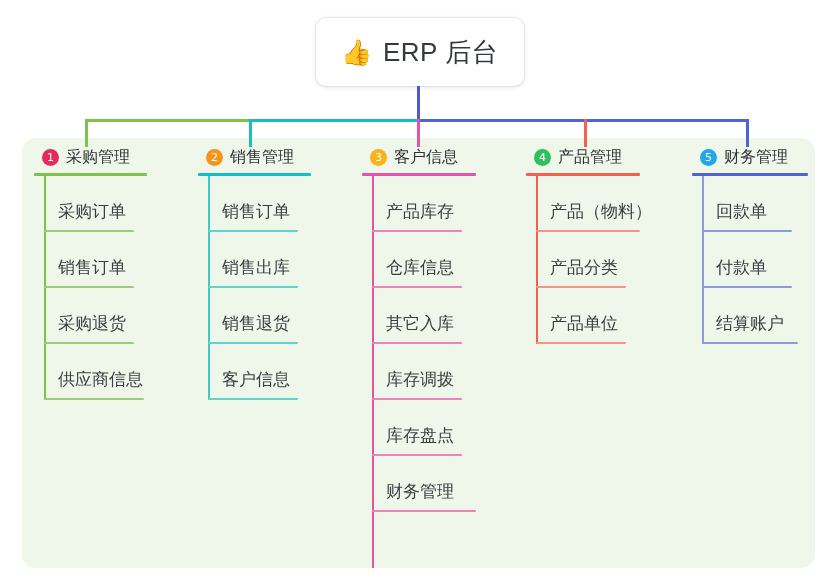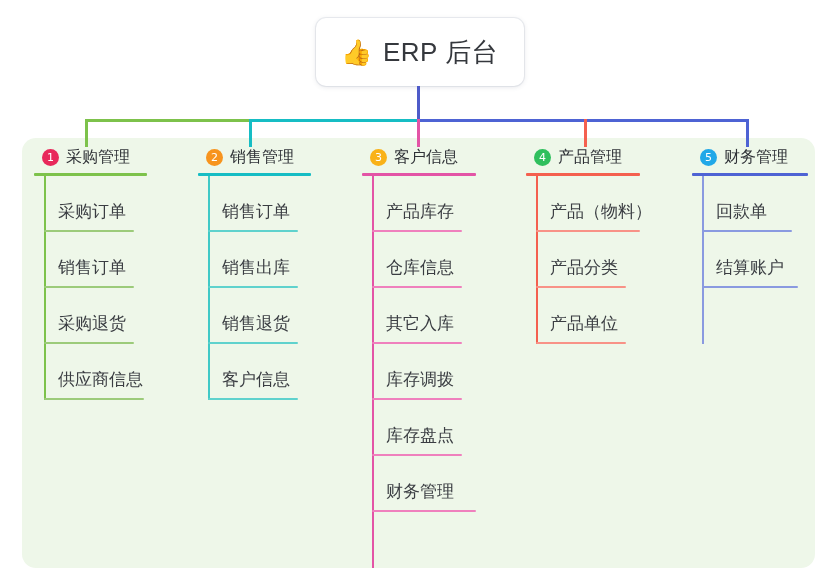--- a/index.html
+++ b/index.html
@@ -266,19 +266,23 @@
       <span class="col-title">财务管理</span>
     </div>
     <div class="col-rule" style="background:#4e63d4; width:116px;"></div>
     <div class="leaves">
       <div class="leaf-spine" style="background:#8a9ae0; height:168px; top:0;"></div>
       <div class="leaf">
         <span class="leaf-label">回款单</span>
         <span class="leaf-rule" style="background:#8a9ae0; width:90px;"></span>
       </div>
       <div class="leaf">
+        <span class="leaf-label">付款单</span>
+        <span class="leaf-rule" style="background:#8a9ae0; width:90px;"></span>
+      </div>
+      <div class="leaf">
         <span class="leaf-label">结算账户</span>
         <span class="leaf-rule" style="background:#8a9ae0; width:96px;"></span>
       </div>
     </div>
   </div>
 
 </div>
 
 </body></html>

